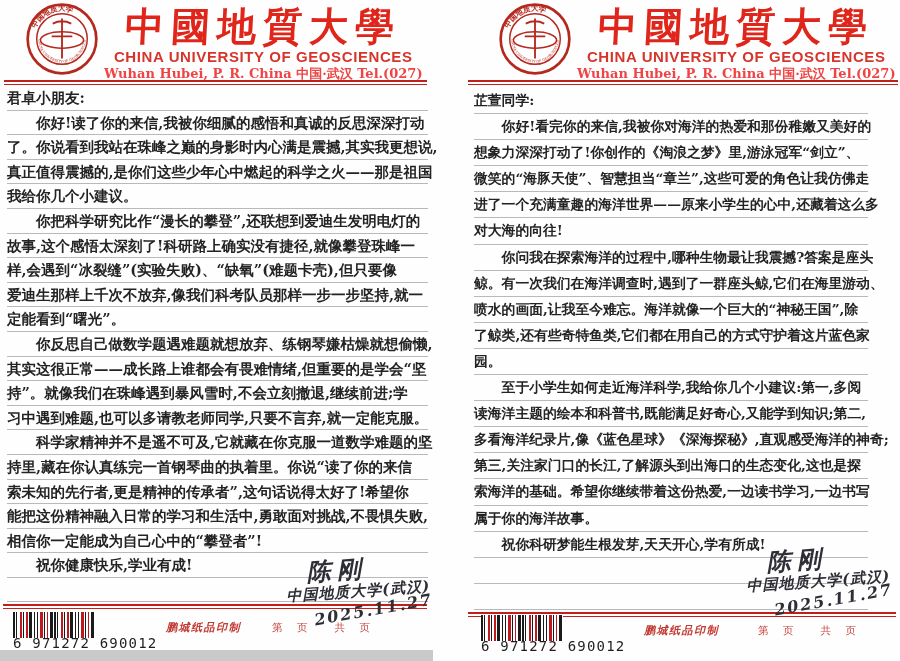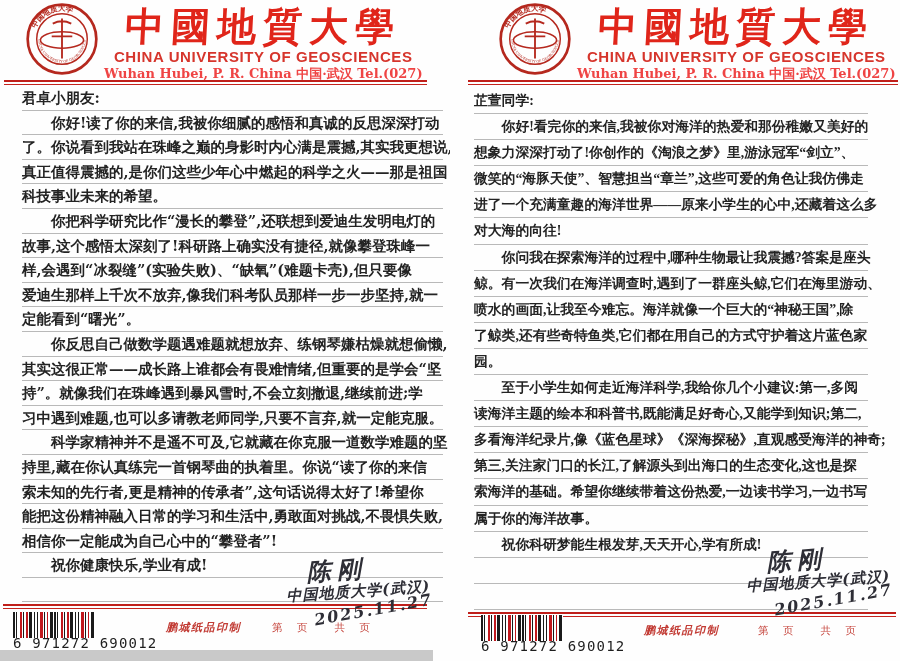--- a/index.html
+++ b/index.html
@@ -34,28 +34,28 @@
   .rule,.footrule{border-top:2.4px solid #c01f1a;}
   .rule::after,.footrule::after{
     content:"";display:block;margin-top:1.6px;border-top:1.2px solid #c4231d;
   }
   .rule{position:absolute;top:80px;}
   .p0 .rule{left:4px;width:423px;}
   .p1 .rule{left:18px;width:430px;}
 
   
   .body{position:absolute;}
-  .p0 .body{top:86px;left:22px;width:421px;}
+  .p0 .body{top:86px;left:7px;width:421px;}
   .p1 .body{top:88px;left:24px;width:394px;}
   .bodyline{
     box-sizing:border-box;border-bottom:1px solid #b9b9b9;
     color:#232323;font-weight:600;white-space:nowrap;overflow:visible;
   }
   .p0 .bodyline{height:24.6px;line-height:23.5px;font-size:14.5px;}
-  .p1 .bodyline{height:26.1px;line-height:25px;font-size:13.8px;font-family:Liberation Serif, serif;}
+  .p1 .bodyline{height:26.1px;line-height:25px;font-size:13.8px;}
 
   
   .sig{
     position:absolute;z-index:5;color:#2e2e36;
     font-style:italic;font-weight:bold;transform:rotate(-4deg);
   }
   .p0 .sig{left:286px;top:556px;}
   .p1 .sig{left:296px;top:546px;}
   .s-name{font-size:24px;line-height:26px;letter-spacing:6px;margin-left:22px;}
   .s-affil{font-size:15px;line-height:19px;white-space:nowrap;letter-spacing:1px;}
@@ -124,21 +124,21 @@
       <div class="addr">Wuhan  Hubei,  P. R. China  中国·武汉  Tel.(027)</div>
     </div>
   </div>
   <div class="rule"></div>
 
   <div class="body">
       <div class="bodyline">君卓小朋友:</div>
       <div class="bodyline">　　你好!读了你的来信,我被你细腻的感悟和真诚的反思深深打动</div>
       <div class="bodyline">了。你说看到我站在珠峰之巅的身影时内心满是震撼,其实我更想说,</div>
       <div class="bodyline">真正值得震撼的,是你们这些少年心中燃起的科学之火——那是祖国</div>
-      <div class="bodyline">科技事业未来的希望。</div>
+      <div class="bodyline">我给你几个小建议。</div>
       <div class="bodyline">　　你把科学研究比作“漫长的攀登”,还联想到爱迪生发明电灯的</div>
       <div class="bodyline">故事,这个感悟太深刻了!科研路上确实没有捷径,就像攀登珠峰一</div>
       <div class="bodyline">样,会遇到“冰裂缝”(实验失败)、“缺氧”(难题卡壳),但只要像</div>
       <div class="bodyline">爱迪生那样上千次不放弃,像我们科考队员那样一步一步坚持,就一</div>
       <div class="bodyline">定能看到“曙光”。</div>
       <div class="bodyline">　　你反思自己做数学题遇难题就想放弃、练钢琴嫌枯燥就想偷懒,</div>
       <div class="bodyline">其实这很正常——成长路上谁都会有畏难情绪,但重要的是学会“坚</div>
       <div class="bodyline">持”。就像我们在珠峰遇到暴风雪时,不会立刻撤退,继续前进;学</div>
       <div class="bodyline">习中遇到难题,也可以多请教老师同学,只要不言弃,就一定能克服。</div>
       <div class="bodyline">　　科学家精神并不是遥不可及,它就藏在你克服一道数学难题的坚</div>

